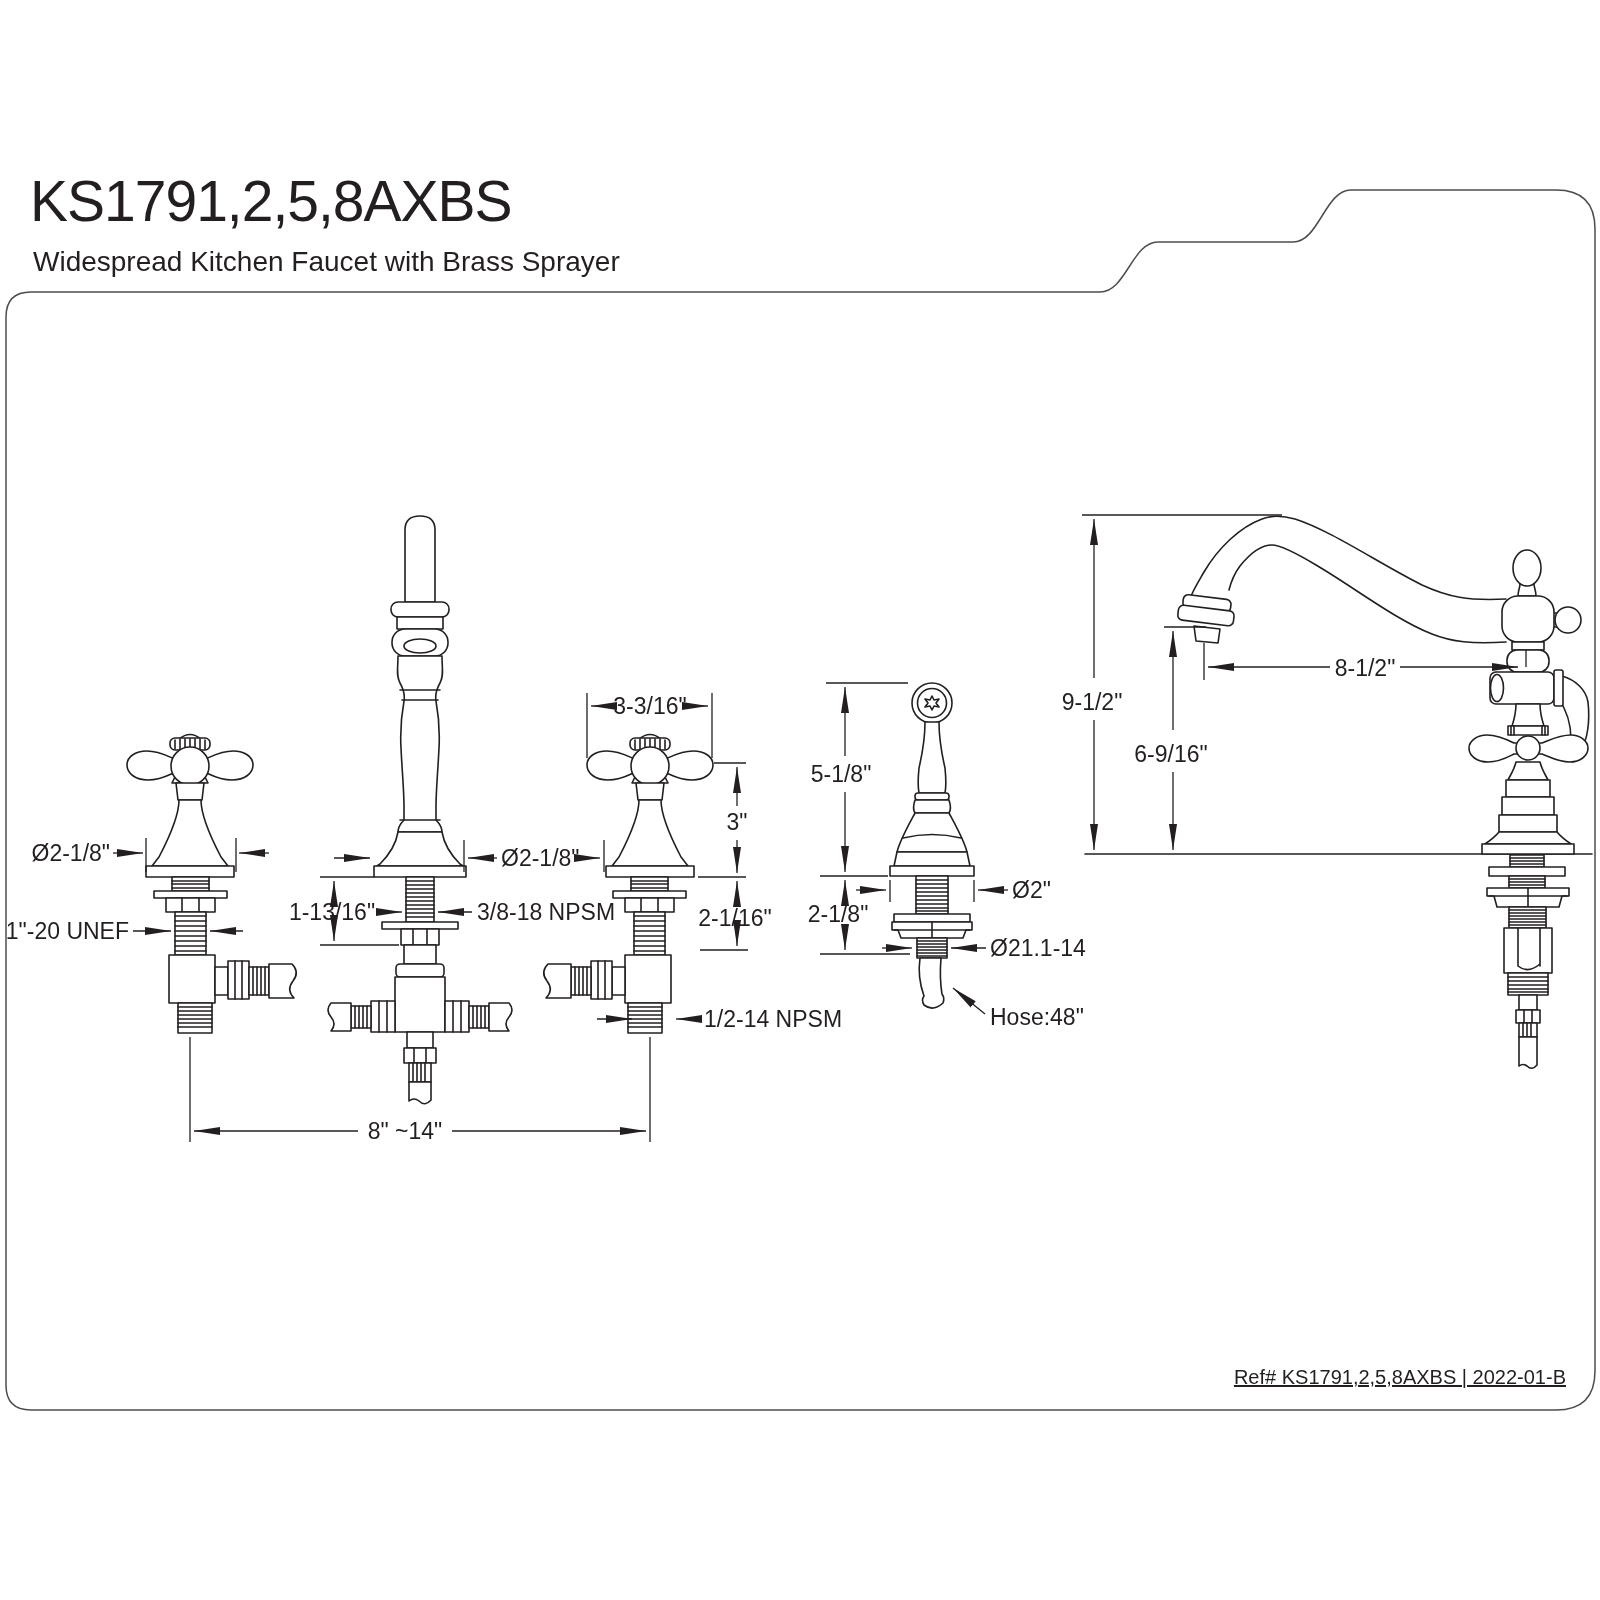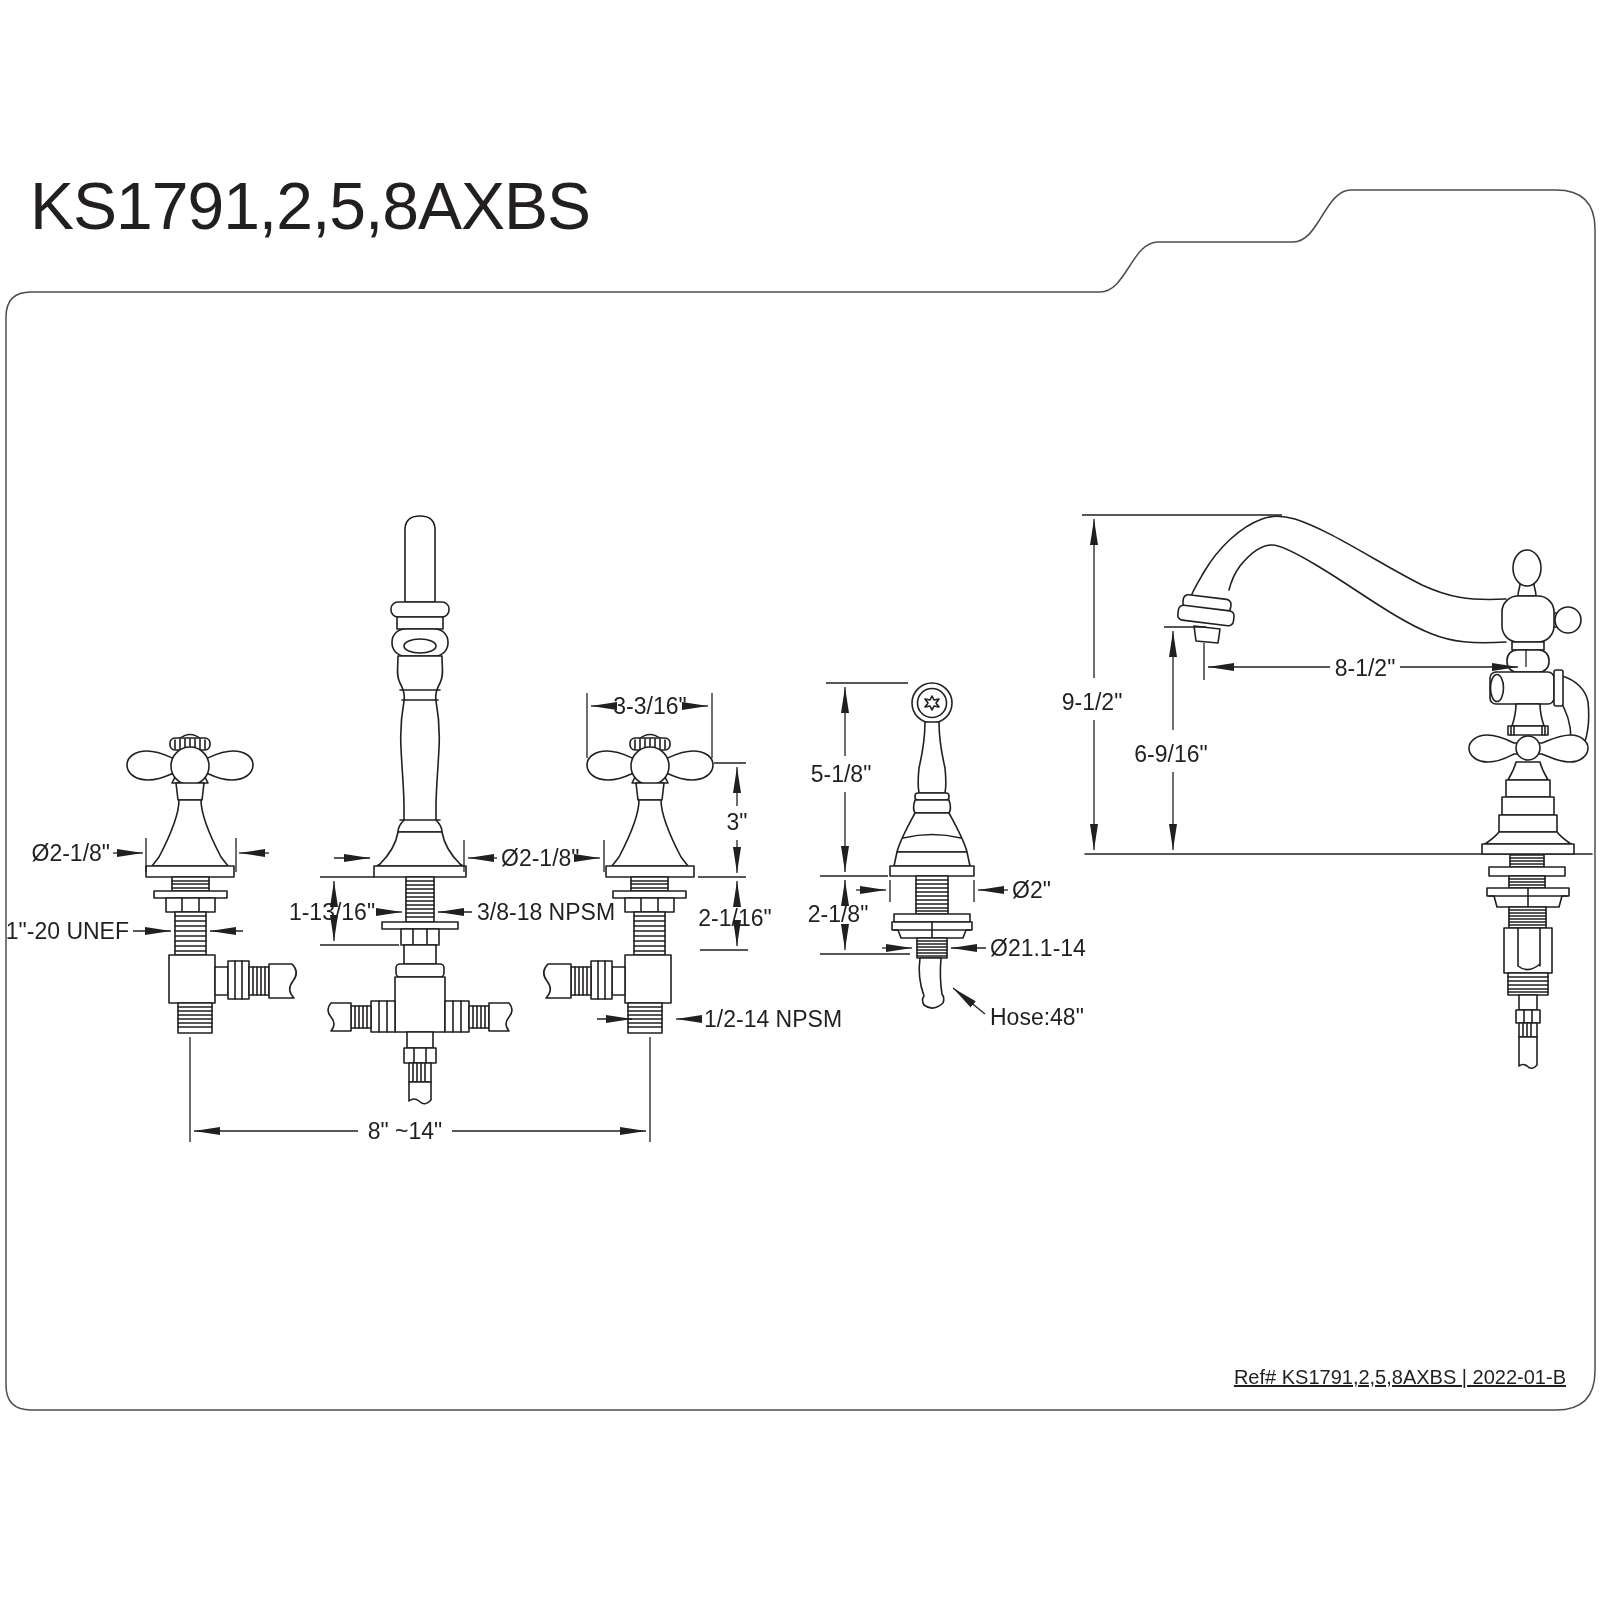--- a/index.html
+++ b/index.html
@@ -1,33 +1,34 @@
 <!DOCTYPE html>
 <html><head>
 <meta charset="utf-8">
 <style>
   html,body{margin:0;padding:0;background:#fff;}
   #sheet{position:relative;width:1600px;height:1600px;background:#fff;overflow:hidden;
          font-family:"Liberation Sans",sans-serif;color:#231f20;}
-  #title{position:absolute;left:30px;top:168px;font-size:66px;font-weight:500;letter-spacing:-1px;white-space:nowrap;}
+  #title{position:absolute;left:30px;top:168px;font-size:57px;font-weight:500;letter-spacing:-1px;white-space:nowrap;}
   #subtitle{position:absolute;left:33px;top:246px;font-size:28px;font-weight:400;white-space:nowrap;}
   #refline{position:absolute;right:34px;top:1366px;font-size:20px;white-space:nowrap;text-decoration:underline;}
   svg{position:absolute;left:0;top:0;}
   .s{stroke:#231f20;stroke-width:1.6;fill:none;stroke-linecap:round;stroke-linejoin:round;}
   .f{stroke:#231f20;stroke-width:1.6;fill:#ffffff;stroke-linejoin:round;}
   .dim{stroke:#231f20;stroke-width:1.3;fill:none;}
   .bord{stroke:#4d4d4d;stroke-width:1.5;fill:none;}
   text.lbl{font-family:"Liberation Sans",sans-serif;font-size:23px;fill:#231f20;}
 </style>
 </head>
 <body>
 
 <div id="sheet">
 
   <div id="title">KS1791,2,5,8AXBS</div>
+  <div id="subtitle">Widespread Kitchen Faucet with Brass Sprayer</div>
 
   <svg width="1600" height="1600" viewBox="0 0 1600 1600">
     <defs>
       <marker id="a" viewBox="0 0 26 11" refX="26" refY="5.5" markerWidth="26" markerHeight="11" markerUnits="userSpaceOnUse" orient="auto">
         <path d="M0,1.5 L26,5.5 L0,9.5 Z" fill="#231f20"></path>
       </marker>
       <pattern id="br" patternUnits="userSpaceOnUse" width="6" height="6">
         <path d="M0,0 L6,6 M6,0 L0,6" stroke="#231f20" stroke-width="0.9"></path>
       </pattern>
       <pattern id="brd" patternUnits="userSpaceOnUse" width="3.6" height="3.6">

